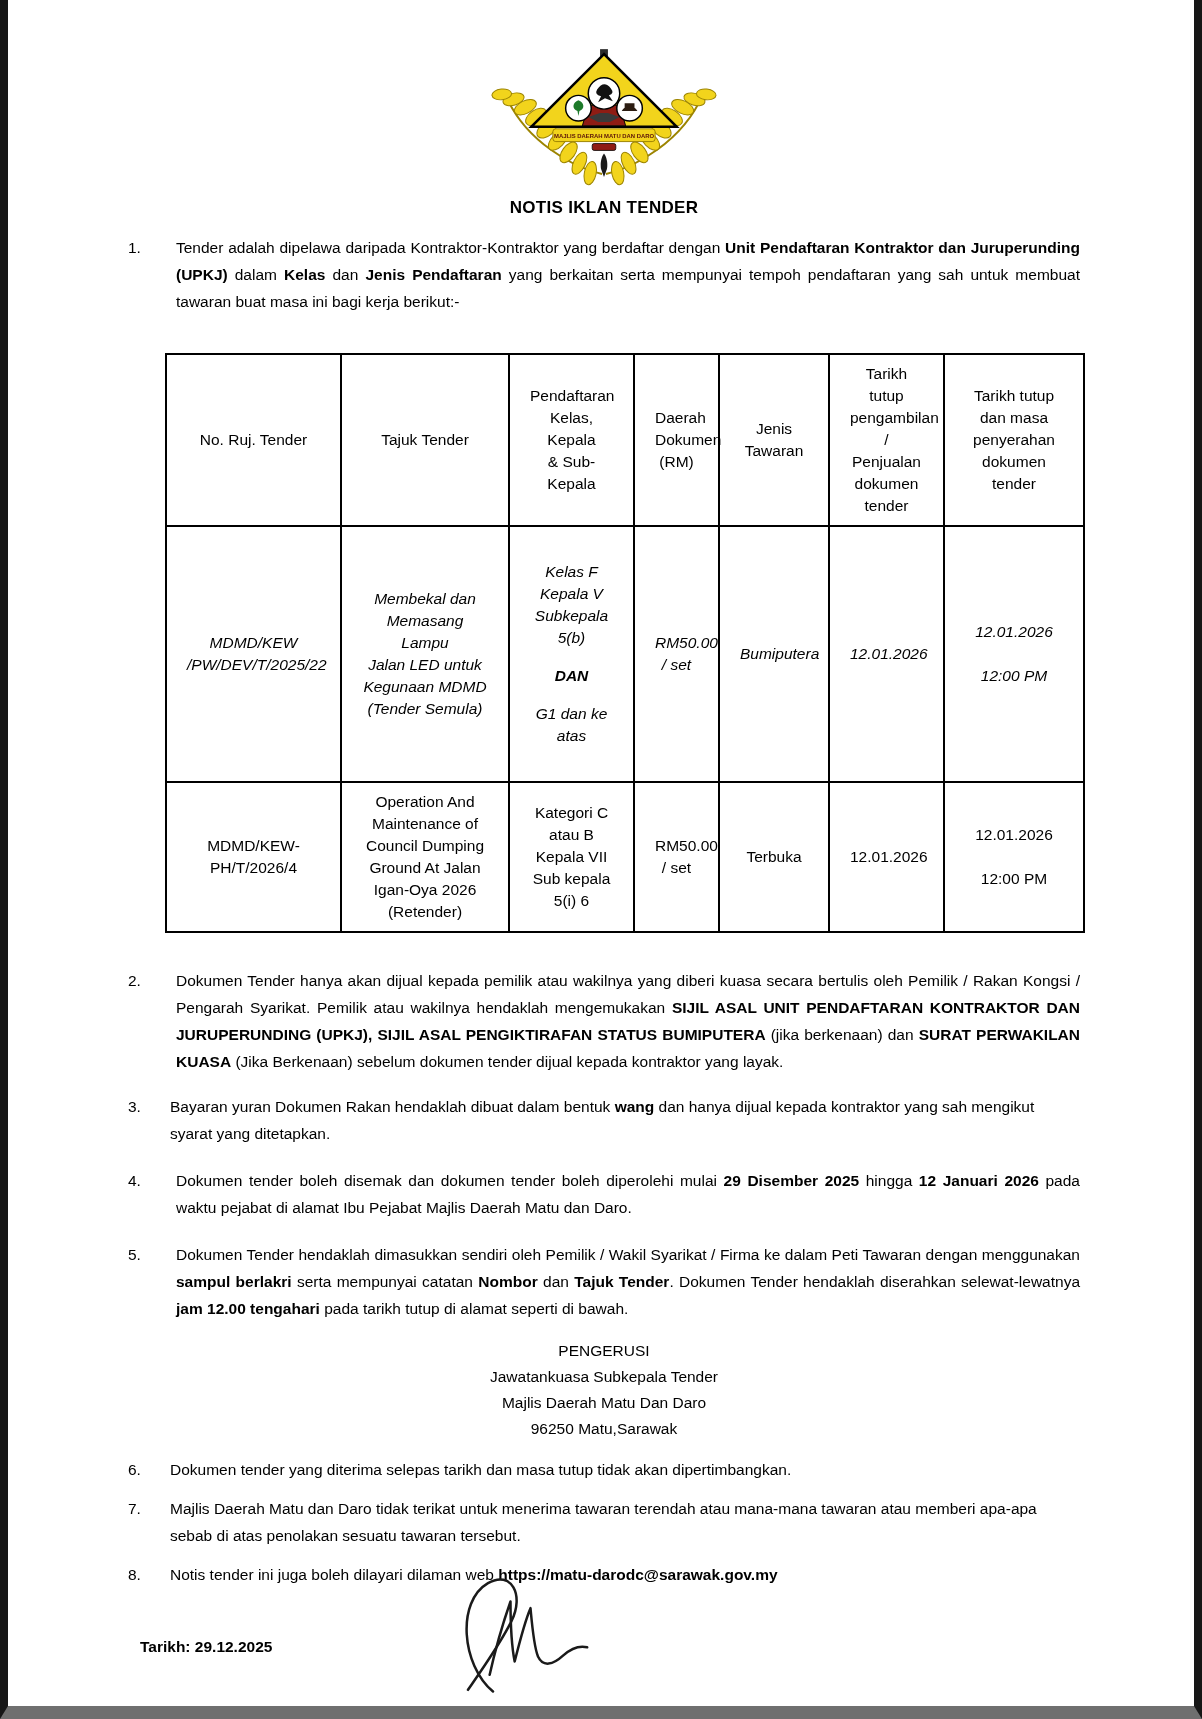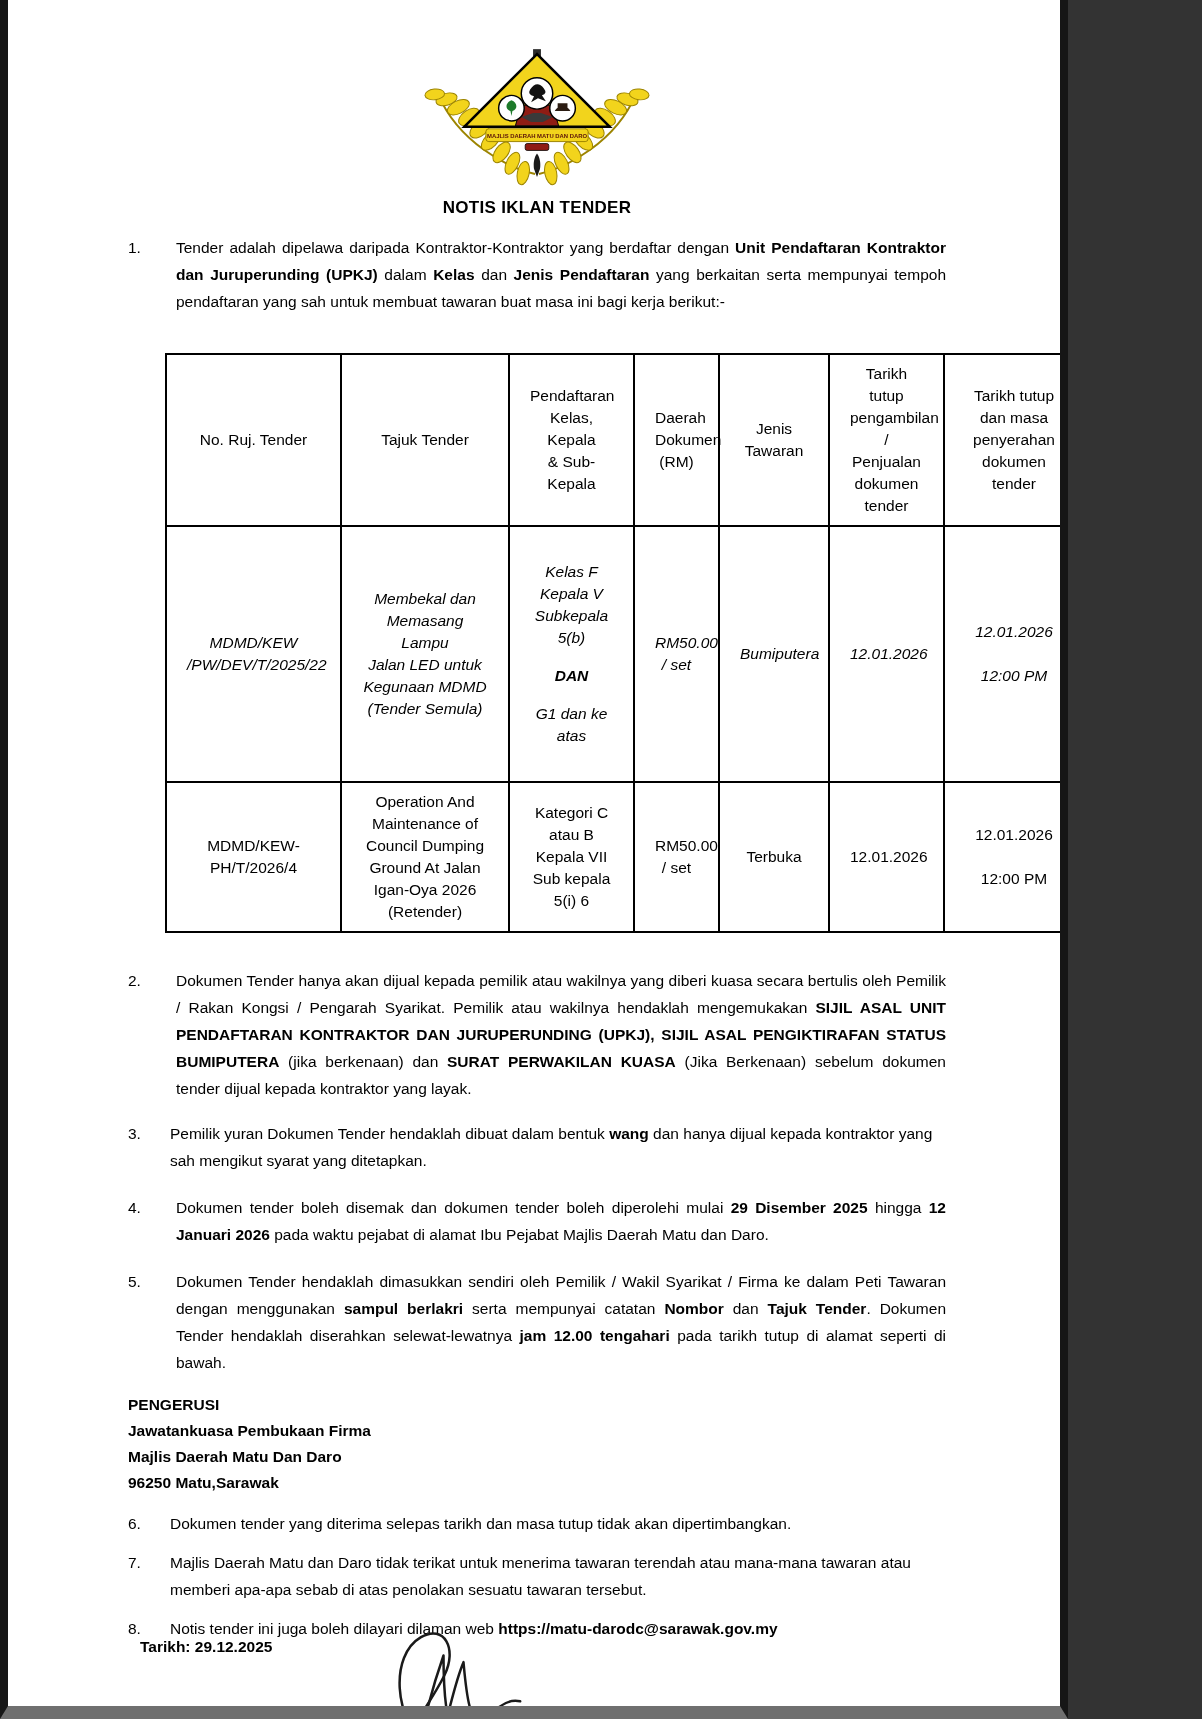--- a/index.html
+++ b/index.html
@@ -1,17 +1,17 @@
 <!DOCTYPE html>
 <html><head>
 <meta charset="utf-8">
 <style>
   html,body { margin:0; padding:0; background:#333; }
   .frame {
-    width:1068px; height:1719px; background:#ffffff; box-sizing:border-box;
+    width:1202px; height:1719px; background:#ffffff; box-sizing:border-box;
     border-left:8px solid #161616; border-right:8px solid #161616;
     border-bottom:13px solid #6f6f6f;
     overflow:hidden; position:relative;
     font-family:"Liberation Sans", sans-serif; color:#000;
   }
   .content { padding:48px 114px 0 120px; position:relative; }
   .logo-wrap { text-align:center; margin-bottom:4px; }
   .doc-title { text-align:center; font-size:17px; font-weight:bold; margin:8px 0 16px 0; letter-spacing:0.3px; }
   .item { display:flex; font-size:15.5px; line-height:27px; }
   .item .num { width:42px; flex:0 0 42px; }
@@ -28,21 +28,21 @@
   }
   table.tender th, table.tender td {
     border:2px solid #000; text-align:center; vertical-align:middle;
     padding:8px 20px; font-weight:normal;
   }
   table.tender th { height:96px; }
   .pre { white-space:pre-line; }
   .dan-gap { margin:16px 0; font-weight:bold; }
   tr.row1 td { height:238px;font-style:italic; }
   tr.row2 td { height:128px; }
-  .address { font-weight:bold; font-size:15.5px; line-height:26px; margin-top:16px; }
+  .address { text-align:center; font-weight:normal; font-size:15.5px; line-height:26px; margin-top:16px; }
   .sig-block { position:relative; margin-top:6px; margin-right:150px; text-align:center; height:186px; }
   .sig-svg { position:absolute; top:-46px; left:50%; transform:translateX(-58%); }
   .dots { padding-top:106px; font-size:15px; font-weight:bold; letter-spacing:1px; line-height:18px; }
   .sig-lines { font-weight:bold; font-size:15.5px; line-height:26px; }
   .date-line { position:absolute; left:132px; bottom:50px; font-weight:bold; font-size:15.5px;margin-top:16px; }
 </style>
 </head>
 <body>
 
 <div class="frame">
@@ -170,36 +170,36 @@
     </tbody>
       </table>
 
     <div class="item">
       <div class="num">2.</div>
       <div class="body just"><span>Dokumen Tender hanya akan dijual kepada pemilik atau wakilnya yang diberi kuasa secara  bertulis oleh Pemilik / Rakan Kongsi / Pengarah Syarikat. Pemilik atau wakilnya hendaklah mengemukakan </span><span class="b">SIJIL ASAL UNIT PENDAFTARAN KONTRAKTOR DAN JURUPERUNDING (UPKJ), SIJIL ASAL PENGIKTIRAFAN STATUS BUMIPUTERA</span><span> (jika berkenaan) dan </span><span class="b">SURAT PERWAKILAN KUASA</span><span> (Jika Berkenaan) sebelum dokumen tender dijual kepada kontraktor yang layak.</span></div>
     </div>
 
     <div class="item mt18">
       <div class="num">3.</div>
-      <div class="body"><span>Pemilik yuran Dokumen Tender hendaklah dibuat dalam bentuk </span><span class="b">wang</span><span> dan hanya dijual kepada kontraktor yang sah mengikut syarat yang ditetapkan.</span></div>
+      <div class="body"><span>Bayaran yuran Dokumen Rakan hendaklah dibuat dalam bentuk </span><span class="b">wang</span><span> dan hanya dijual kepada kontraktor yang sah mengikut syarat yang ditetapkan.</span></div>
     </div>
 
     <div class="item mt20">
       <div class="num">4.</div>
       <div class="body just"><span>Dokumen tender boleh disemak dan dokumen tender boleh diperolehi mulai </span><span class="b">29 Disember 2025</span><span> hingga </span><span class="b">12 Januari 2026</span><span> pada waktu pejabat di alamat Ibu Pejabat Majlis Daerah Matu dan Daro.</span></div>
     </div>
 
     <div class="item mt20">
       <div class="num">5.</div>
       <div class="body just"><span>Dokumen Tender hendaklah dimasukkan sendiri oleh Pemilik / Wakil Syarikat / Firma ke dalam  Peti Tawaran dengan menggunakan </span><span class="b">sampul berlakri</span><span> serta mempunyai catatan </span><span class="b">Nombor</span><span> dan </span><span class="b">Tajuk Tender</span><span>. Dokumen Tender hendaklah diserahkan selewat-lewatnya </span><span class="b">jam 12.00 tengahari</span><span> pada tarikh tutup di alamat seperti di bawah.</span></div>
     </div>
 
     <div class="address">
       <div>PENGERUSI</div>
-      <div>Jawatankuasa Pembukaan Firma</div>
+      <div>Jawatankuasa Subkepala Tender</div>
       <div>Majlis Daerah Matu Dan Daro</div>
       <div>96250 Matu,Sarawak</div>
     </div>
 
     <div class="item mt14">
       <div class="num">6.</div>
       <div class="body">Dokumen tender yang diterima selepas tarikh dan masa tutup tidak akan dipertimbangkan.</div>
     </div>
 
     <div class="item mt12">

